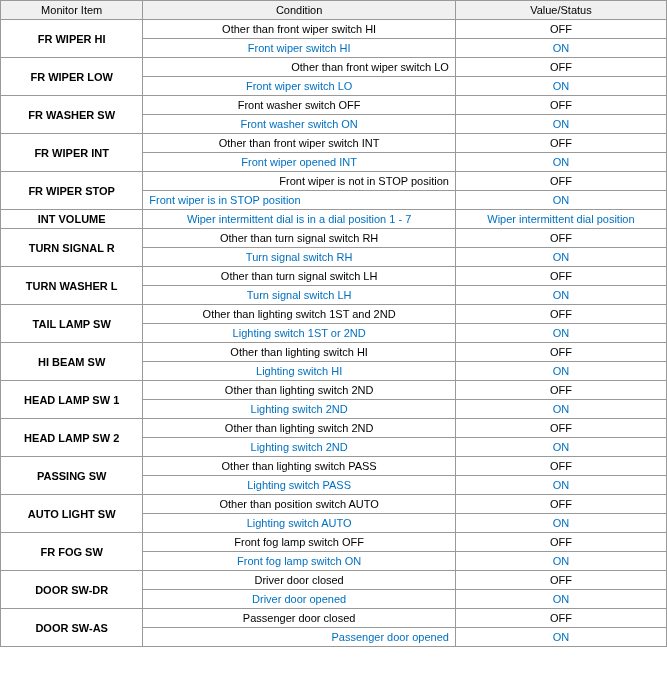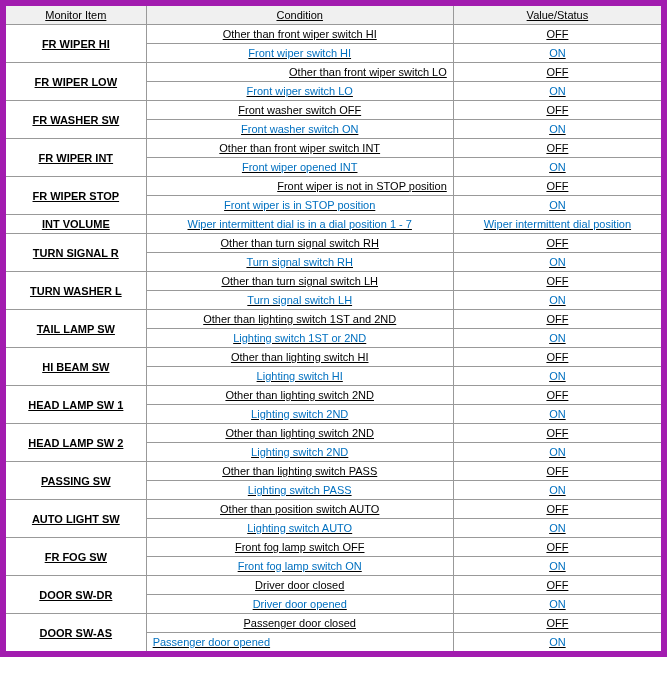--- a/index.html
+++ b/index.html
@@ -5,22 +5,21 @@
     * { margin: 0; padding: 0; box-sizing: border-box; }
     body {
       font-family: Arial, sans-serif;
       font-size: 11px;
       background: #fff;
       width: 667px;
     }
     table {
       width: 100%;
       border-collapse: collapse;
-      border: 6px solid #a21caf;
-      text-decoration: underline;
+      border: 1px solid #a21caf;
     }
     th, td {
       border: 1px solid #999;
       padding: 3px 6px;
       vertical-align: middle;
     }
     thead th {
       background: #f0f0f0;
       text-align: center;
       font-weight: normal;
@@ -80,21 +79,21 @@
       <tr>
         <td style="text-align: center; color: rgb(0, 112, 192);">Front wiper opened INT</td>
         <td style="text-align: center; color: rgb(0, 112, 192);">ON</td>
       </tr>
       <tr>
         <td class="monitor-item" rowspan="2">FR WIPER STOP</td>
         <td style="text-align: right; color: rgb(0, 0, 0);">Front wiper is not in STOP position</td>
         <td style="text-align: center; color: rgb(0, 0, 0);">OFF</td>
       </tr>
       <tr>
-        <td style="text-align: center; color: rgb(0, 112, 192);">Front wiper is in STOP position</td>
+        <td style="color: rgb(0, 112, 192);">Front wiper is in STOP position</td>
         <td style="text-align: center; color: rgb(0, 112, 192);">ON</td>
       </tr>
       <tr>
         <td class="monitor-item" rowspan="1">INT VOLUME</td>
         <td style="text-align: center; color: rgb(0, 112, 192);">Wiper intermittent dial is in a dial position 1 - 7</td>
         <td style="text-align: center; color: rgb(0, 112, 192); margin-left: 33px;">Wiper intermittent dial position</td>
       </tr>
       <tr>
         <td class="monitor-item" rowspan="2">TURN SIGNAL R</td>
         <td style="text-align: center; color: rgb(0, 0, 0);">Other than turn signal switch RH</td>
@@ -184,17 +183,17 @@
       <tr>
         <td style="text-align: center; color: rgb(0, 112, 192);">Driver door opened</td>
         <td style="text-align: center; color: rgb(0, 112, 192);">ON</td>
       </tr>
       <tr>
         <td class="monitor-item" rowspan="2">DOOR SW-AS</td>
         <td style="text-align: center; color: rgb(0, 0, 0);">Passenger door closed</td>
         <td style="text-align: center; color: rgb(0, 0, 0);">OFF</td>
       </tr>
       <tr>
-        <td style="text-align: left; color: rgb(0, 112, 192);">Passenger door opened</td>
+        <td style="text-align: right; color: rgb(0, 112, 192);">Passenger door opened</td>
         <td style="text-align: center; color: rgb(0, 112, 192);">ON</td>
       </tr>
     </tbody>
 </table>
 
 </body></html>

